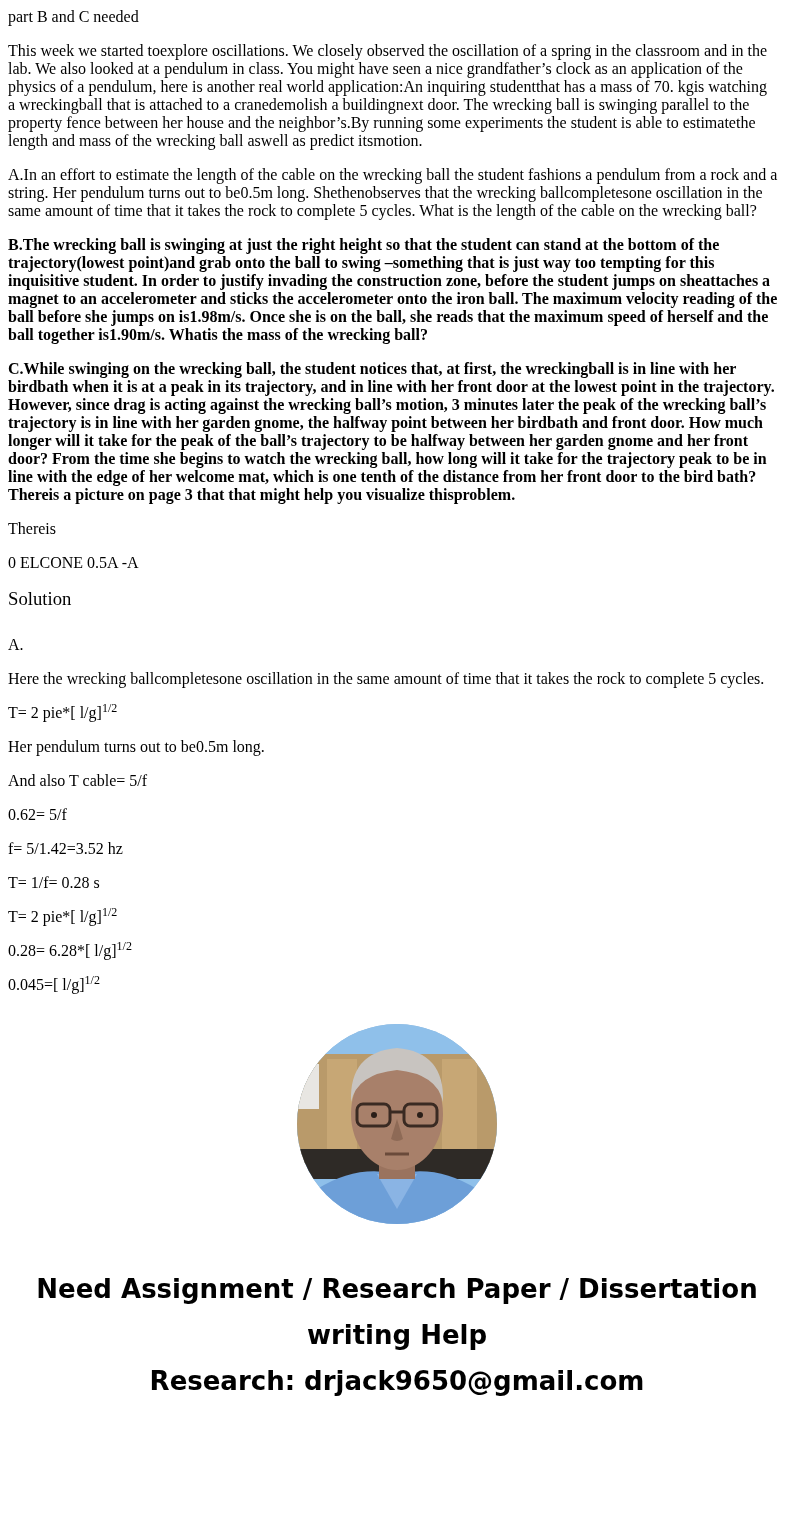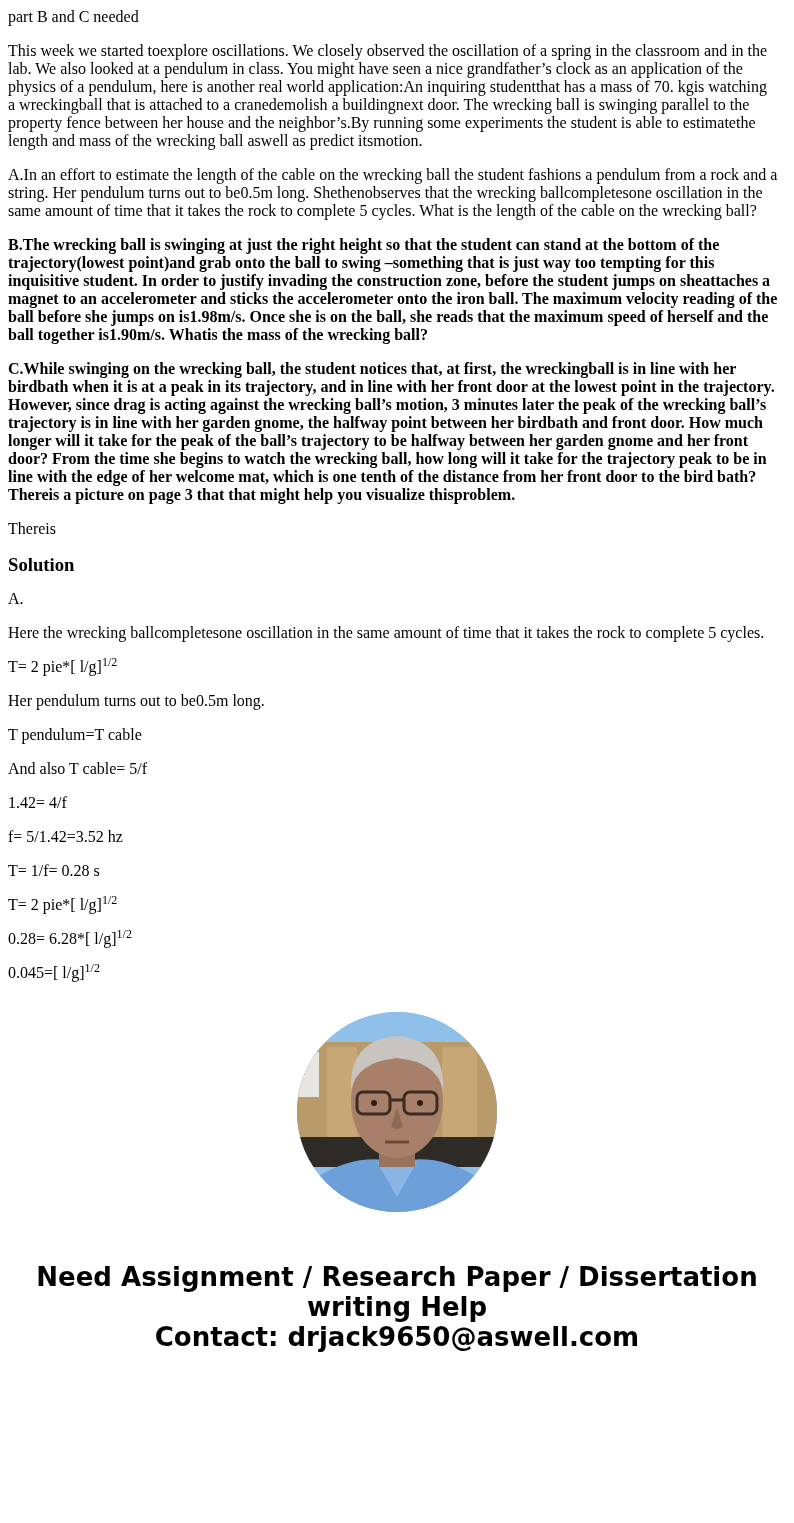--- a/index.html
+++ b/index.html
@@ -18,22 +18,22 @@
       padding: 8px 16px 0 8px;
     }
     p {
       margin: 0 0 16px 0;
     }
     .bold {
       font-weight: bold;
     }
     h3 {
       font-size: 18.7px;
-      font-weight: bold;
-      margin: 0 0 14px 0;
+      font-weight: normal;
+      margin: 0 0 26px 0;
       line-height: 22px;
     }
     sup {
       font-size: 12px;
       line-height: 0;
       vertical-align: 6px;
       text-align: center;
     }
     .avatar-wrap {
       margin-top: 30px;
@@ -51,50 +51,50 @@
     .footer {
       margin-top: 50px;
       text-align: center;
       font-family: "DejaVu Sans", sans-serif;
       font-weight: bold;
       font-size: 26px;
       line-height: 30px;
       color: #000000;
       padding-bottom: 30px;
     }
-    .footer div { margin: 0; }
+    .footer div { margin: 16px; }
   </style>
 </head>
 <body>
 
 <div class="content">
 
   <p>part B and C needed</p>
   <p>This week we started toexplore oscillations. We closely observed the oscillation of a spring in the classroom and in the lab. We also looked at a pendulum in class. You might have seen a nice grandfather’s clock as an application of the physics of a pendulum, here is another real world application:An inquiring studentthat has a mass of 70. kgis watching a wreckingball that is attached to a cranedemolish a buildingnext door. The wrecking ball is swinging parallel to the property fence between her house and the neighbor’s.By running some experiments the student is able to estimatethe length and mass of the wrecking ball aswell as predict itsmotion.</p>
   <p>A.In an effort to estimate the length of the cable on the wrecking ball the student fashions a pendulum from a rock and a string. Her pendulum turns out to be0.5m long. Shethenobserves that the wrecking ballcompletesone oscillation in the same amount of time that it takes the rock to complete 5 cycles. What is the length of the cable on the wrecking ball?</p>
   <p class="bold">B.The wrecking ball is swinging at just the right height so that the student can stand at the bottom of the trajectory(lowest point)and grab onto the ball to swing –something that is just way too tempting for this inquisitive student. In order to justify invading the construction zone, before the student jumps on sheattaches a magnet to an accelerometer and sticks the accelerometer onto the iron ball. The maximum velocity reading of the ball before she jumps on is1.98m/s. Once she is on the ball, she reads that the maximum speed of herself and the ball together is1.90m/s. Whatis the mass of the wrecking ball?</p>
   <p class="bold">C.While swinging on the wrecking ball, the student notices that, at first, the wreckingball is in line with her birdbath when it is at a peak in its trajectory, and in line with her front door at the lowest point in the trajectory. However, since drag is acting against the wrecking ball’s motion, 3 minutes later the peak of the wrecking ball’s trajectory is in line with her garden gnome, the halfway point between her birdbath and front door. How much longer will it take for the peak of the ball’s trajectory to be halfway between her garden gnome and her front door? From the time she begins to watch the wrecking ball, how long will it take for the trajectory peak to be in line with the edge of her welcome mat, which is one tenth of the distance from her front door to the bird bath? Thereis a picture on page 3 that that might help you visualize thisproblem.</p>
 
   <p>Thereis</p>
+  <p>0 ELCONE 0.5A -A</p>
 
   <h3>Solution</h3>
 
   <p>A.</p>
   <p>Here the wrecking ballcompletesone oscillation in the same amount of time that it takes the rock to complete 5 cycles.</p>
 
   <p>
     <span>T= 2 pie*[ l/g]</span><sup>1/2</sup>
   </p>
 
   <p>Her pendulum turns out to be0.5m long.</p>
 
 
-  <p>T pendulum=T cable</p>
   <p>And also T cable= 5/f</p>
-  <p>1.42= 4/f</p>
+  <p>0.62= 5/f</p>
   <p>f= 5/1.42=3.52 hz</p>
   <p>T= 1/f= 0.28 s</p>
 
   <p>
     <span>T= 2 pie*[ l/g]</span><sup>1/2</sup>
   </p>
   <p>
     <span>0.28= 6.28*[ l/g]</span><sup>1/2</sup>
   </p>
   <p>
@@ -134,14 +134,14 @@
       <path d="M100 95 L94 115 Q100 119 106 115 Z" fill="#8e6a56"></path>
 
       <line x1="88" y1="130" x2="112" y2="130" stroke="#6a4a3a" stroke-width="3"></line>
     </svg>
   </div>
 </div>
 
 <div class="footer">
   <div>Need Assignment / Research Paper / Dissertation</div>
   <div>writing Help</div>
-  <div>Contact: drjack9650@aswell.com</div>
+  <div>Research: drjack9650@gmail.com</div>
 </div>
 
 </body></html>

